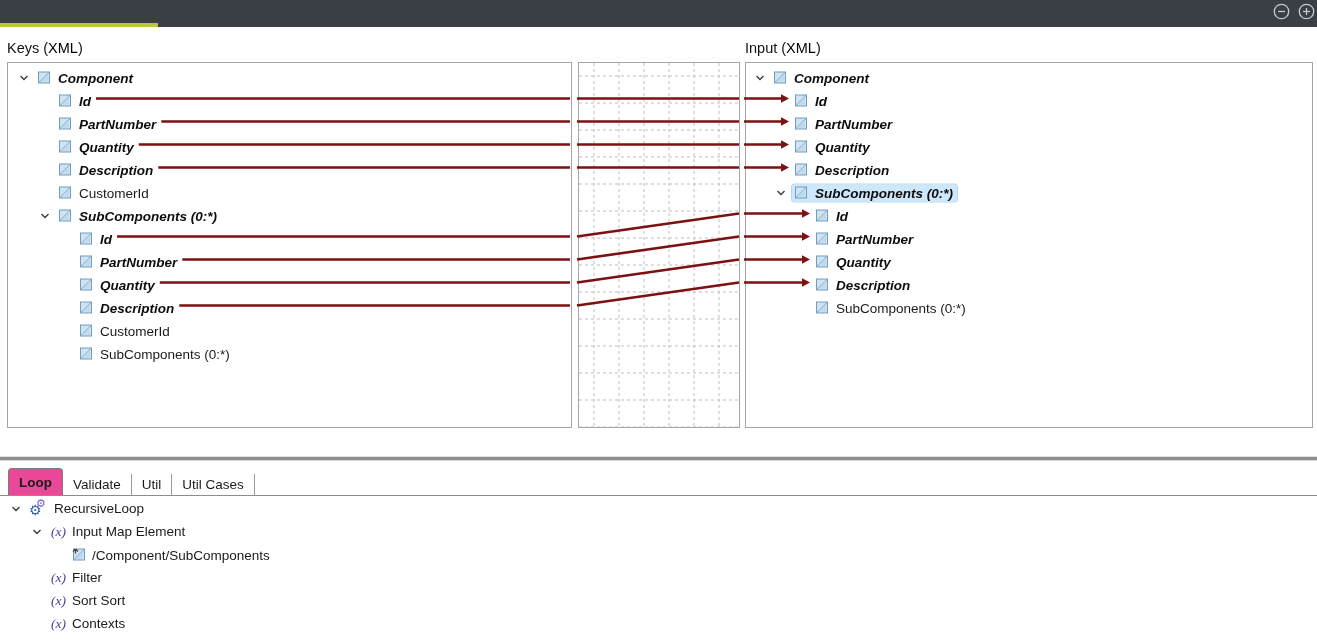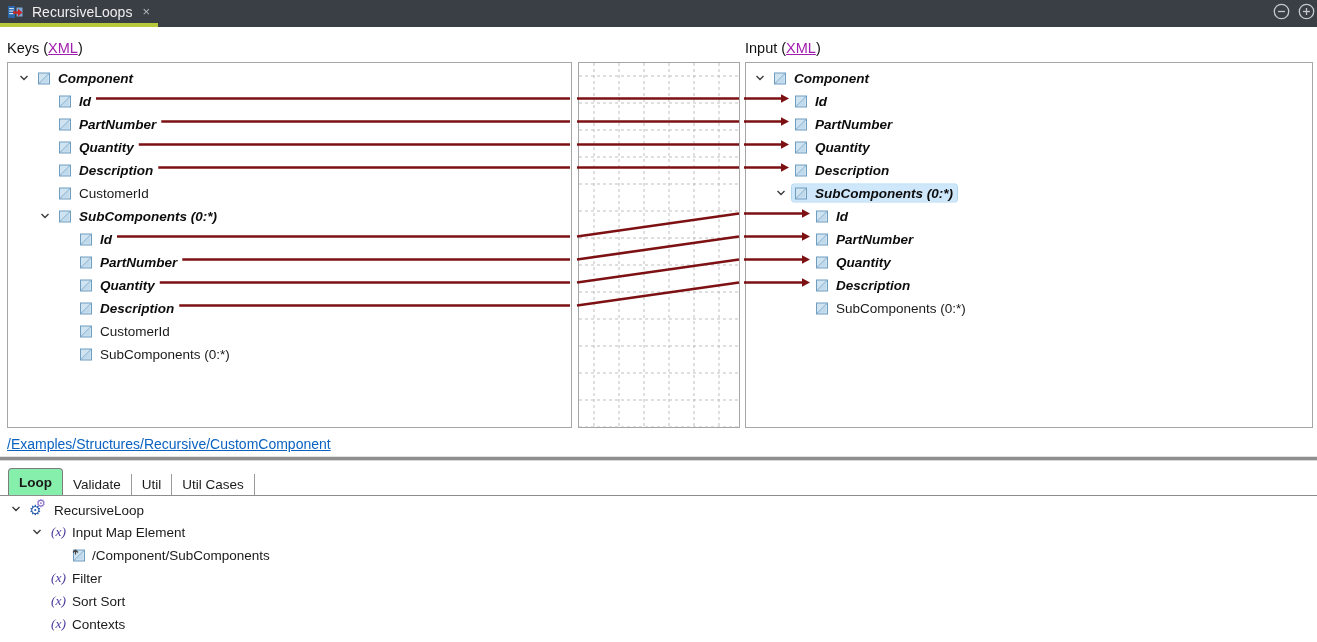--- a/index.html
+++ b/index.html
@@ -10,32 +10,32 @@
   .tabbar{position:absolute;left:0;top:0;width:100%;height:27px;background:#3a3e45;}
   .doc-tab{position:absolute;left:0;top:0;height:23px;display:flex;align-items:center;
            padding:0 12px 0 7px;gap:8px;}
   .doc-tab-title{color:#efefef;font-size:14px;}
   .doc-close{color:#b4b8be;font-size:13px;margin-left:2px;}
   .tab-underline{position:absolute;left:0;top:23px;width:158px;height:4px;}
   .winbtns{position:absolute;right:2px;top:3px;display:flex;gap:8px;align-items:center;}
 
   
   .seclabel{position:absolute;top:40px;font-size:14.5px;color:#111;white-space:nowrap;}
-  .seclabel .xlink{color:#a21caf;text-decoration:underline;cursor:pointer;}
+  .seclabel .xlink{color:#000000;cursor:pointer;}
 
   
   .panel{position:absolute;top:62px;height:366px;background:#fff;border:1px solid #a6a6a6;
          box-sizing:border-box;}
   #leftPanel{left:7px;width:565px;}
   #midPanel{left:578px;width:162px;}
   #rightPanel{left:745px;width:568px;}
 
   .tree-row{position:absolute;left:0;width:100%;height:23px;}
   .chev{position:absolute;top:50%;transform:translateY(-50%);width:12px;height:12px;line-height:0;}
-  .row-inner{position:absolute;top:50%;transform:translateY(-50%);display:flex;align-items:flex-end;
+  .row-inner{position:absolute;top:50%;transform:translateY(-50%);display:flex;align-items:flex-start;
              gap:7px;white-space:nowrap;padding:1px 4px 1px 2px;border-radius:2px;}
   .row-inner.hl{background:#cfe7fa;outline:1px solid #b0d7f2;}
   .lab{font-size:13.5px;color:#1a1a1a;}
   .bold-node{font-weight:bold;font-style:italic;color:#0d0d0d;}
 
   
   #overlay{position:absolute;left:0;top:0;width:1317px;height:642px;pointer-events:none;z-index:6;}
 
   
   .pathlink{position:absolute;top:436px;font-size:14px;color:#0a62c2;text-decoration:underline;
@@ -43,52 +43,38 @@
 
   
   .splitter{position:absolute;left:0;top:456px;width:100%;height:5px;background:#8f8f8f;
             border-top:1px solid #e2e2e2;border-bottom:1px solid #d6d6d6;box-sizing:border-box;}
 
   
   .tabstrip{position:absolute;left:0;top:470px;width:100%;height:25px;display:flex;
             align-items:flex-end;padding-left:8px;box-sizing:border-box;}
   .strip-line{position:absolute;left:0;top:495px;width:100%;height:1px;background:#8d8d8d;z-index:1;}
   .btab{display:flex;align-items:center;font-size:13.5px;color:#1a1a1a;padding:0 10px;cursor:pointer;}
-  .btab.active{height:26px;background:#86efac;border:1px solid #7c7c7c;border-bottom:none;
+  .btab.active{height:26px;background:#ec4899;border:1px solid #7c7c7c;border-bottom:none;
                border-radius:4px 4px 0 0;font-weight:bold;z-index:3;position:relative;}
   .btab.inactive{height:21px;border-right:1px solid #9b9b9b;}
 
   
   .ltree-row{position:absolute;left:0;width:100%;height:23px;}
   .ltree-row .row-inner{gap:6px;}
   .fxicon{font-family:"Liberation Serif",serif;font-style:italic;color:#4a3c9e;font-size:13.5px;}
   .gearbox{position:relative;width:18px;height:17px;display:inline-block;}
   .gear1{position:absolute;left:-1px;top:1px;color:#2f63ae;font-size:14px;}
   .gear2{position:absolute;left:6px;top:-4px;color:#7e63c6;font-size:11px;}
 </style>
 </head>
 <body>
 
 <div id="wrap">
 
   <div class="tabbar" style="background: rgb(58, 62, 69);">
-    <div class="doc-tab">
-      <span style="line-height:0;">
-        <svg width="17" height="16" viewBox="0 0 17 16">
-          <rect x="1" y="2" width="7" height="12" fill="#2a66a8"></rect>
-          <rect x="2.2" y="4" width="4.6" height="1.2" fill="#cfe2f3"></rect>
-          <rect x="2.2" y="6.5" width="4.6" height="1.2" fill="#cfe2f3"></rect>
-          <rect x="2.2" y="9" width="4.6" height="1.2" fill="#cfe2f3"></rect>
-          <rect x="9.5" y="3.5" width="6" height="9" fill="#7aa7d4"></rect>
-          <polygon points="6,7.2 11,7.2 11,4.8 15.5,8.5 11,12.2 11,9.8 6,9.8" fill="#c62828"></polygon>
-        </svg>
-      </span>
-      <span class="doc-tab-title">RecursiveLoops</span>
-      <span class="doc-close">×</span>
-    </div>
     <div class="tab-underline" style="background: rgb(183, 201, 59);"></div>
     <div class="winbtns">
       <span style="line-height:0;">
         <svg width="17" height="17" viewBox="0 0 17 17">
           <circle cx="8.5" cy="8.5" r="7.2" fill="none" stroke="#c5c9cf" stroke-width="1.3"></circle>
           <line x1="5" y1="8.5" x2="12" y2="8.5" stroke="#c5c9cf" stroke-width="1.3"></line>
         </svg>
       </span>
       <span style="line-height:0;">
         <svg width="17" height="17" viewBox="0 0 17 17">
@@ -377,21 +363,20 @@
           <span style="line-height: 0;"><svg width="14" height="14" viewBox="0 0 14 14">
               <rect x="1.5" y="1.5" width="11" height="11" fill="#cfe3f1" stroke="#6f9dbf"></rect>
               <path d="M2 12 L12 2" stroke="#6f9dbf" stroke-width="1"></path>
               <path d="M3 11 L11 3 L11 11 Z" fill="#b9d5ea" opacity="0.7"></path>
             </svg></span>
           <span class="lab">SubComponents (0:*)</span>
         </span>
       </div>
     </div>
 
-  <div class="pathlink" style="left:7px;">/Examples/Structures/Recursive/CustomComponent</div>
 
   <div class="splitter"></div>
 
   <div class="strip-line"></div>
   <div class="tabstrip" id="tabstrip">
       <div class="btab active">Loop</div>
       <div class="btab inactive">Validate</div>
       <div class="btab inactive">Util</div>
       <div class="btab inactive">Util Cases</div>
     </div>

